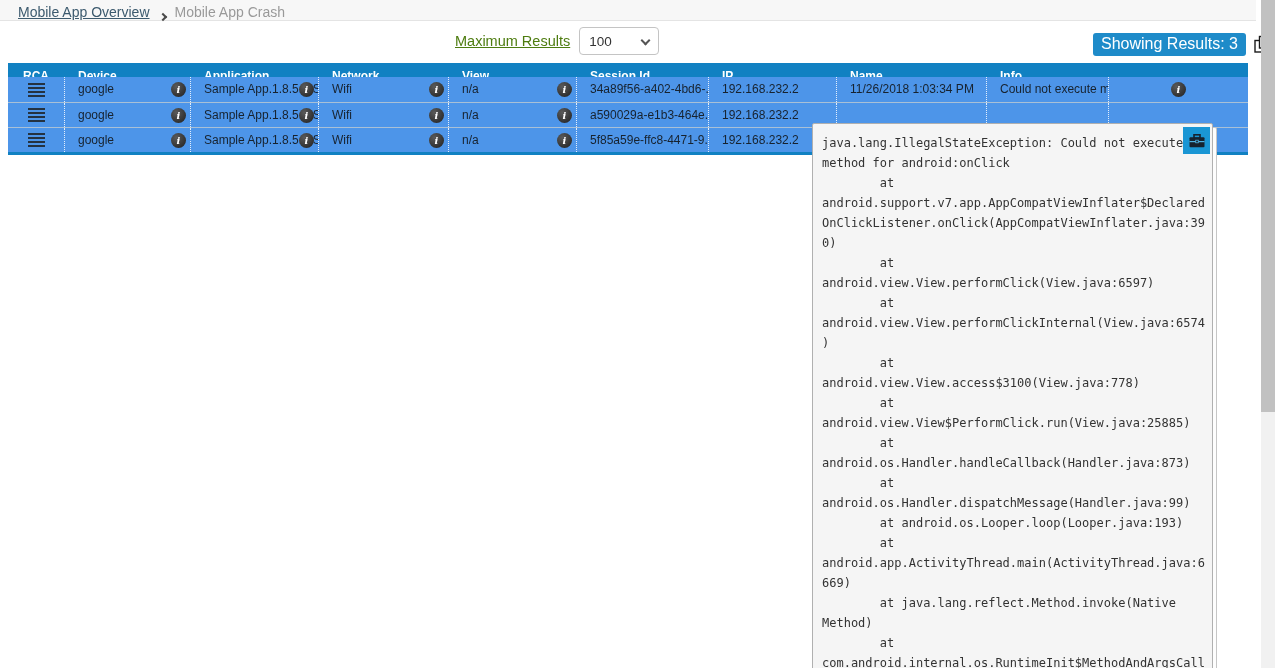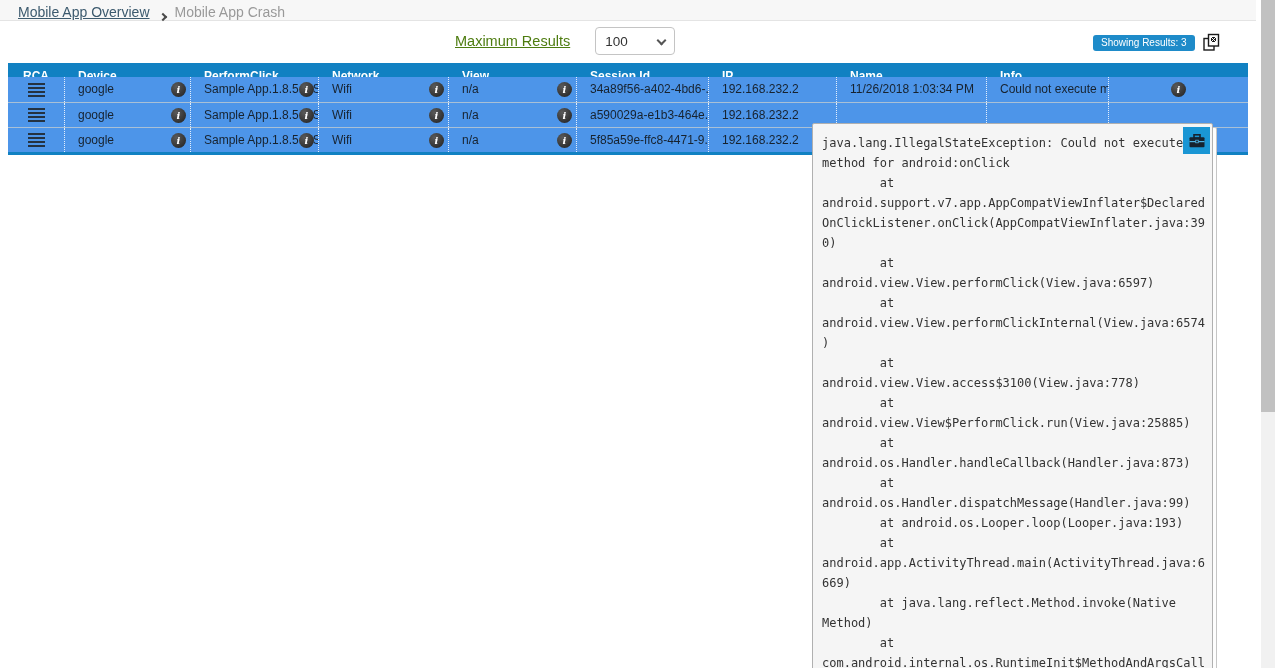--- a/index.html
+++ b/index.html
@@ -31,31 +31,31 @@
   }
   .crumb-current{color:var(--muted);}
   
   .max-results{
     position:absolute;left:455px;top:27px;display:flex;align-items:center;gap:9px;
   }
   .max-results-label{font-size:14.5px;color:#4d7c0f;text-decoration:underline;}
   .select{
     position:relative;width:80px;height:28px;border:1px solid #c4c4c4;border-radius:4px;
     background:#fff;display:flex;align-items:center;padding-left:9px;
-    font-size:13.5px;color:#333;cursor:pointer;margin-left:16px;
+    font-size:13.5px;color:#333;cursor:pointer;
   }
   .select .chev{
     position:absolute;right:9px;top:9px;width:7px;height:7px;
     border-right:2px solid #555;border-bottom:2px solid #555;transform:rotate(45deg);
   }
   .results-group{
     position:absolute;left:1093px;top:33px;display:flex;align-items:center;gap:7px;
   }
   .badge{
-    background:var(--badge-blue);color:#fff;font-size:10px;
+    background:var(--badge-blue);color:#fff;font-size:16px;
     padding:2px 8px 3px;border-radius:3px;white-space:nowrap;
   }
   
   .grid-row{
     display:grid;
     grid-template-columns:56px 126px 128px 130px 128px 132px 128px 150px 122px 140px;
   }
   .data-table{position:absolute;left:8px;top:63px;width:1240px;border-bottom:3px solid var(--header-blue);}
   .thead{background:var(--header-blue);height:14px;}
   .th{
@@ -141,21 +141,21 @@
     <rect x="6.5" y="1.5" width="10" height="11.5" fill="#ffffff" stroke="#1b1b1b" stroke-width="1.4"></rect>
     <rect x="9" y="4" width="5" height="5" fill="#1b1b1b"></rect>
     <path d="M9 4 L14 9 M14 4 L9 9" stroke="#ffffff" stroke-width="1"></path>
   </svg>
 </div>
 
 <div class="data-table">
   <div class="grid-row thead">
     <div class="th center">RCA</div>
     <div class="th">Device</div>
-    <div class="th">PerformClick</div>
+    <div class="th">Application</div>
     <div class="th">Network</div>
     <div class="th">View</div>
     <div class="th">Session Id</div>
     <div class="th">IP</div>
     <div class="th">Name</div>
     <div class="th">Info</div>
   </div>
 
   <div class="grid-row tr">
     <div class="td icon-cell">

